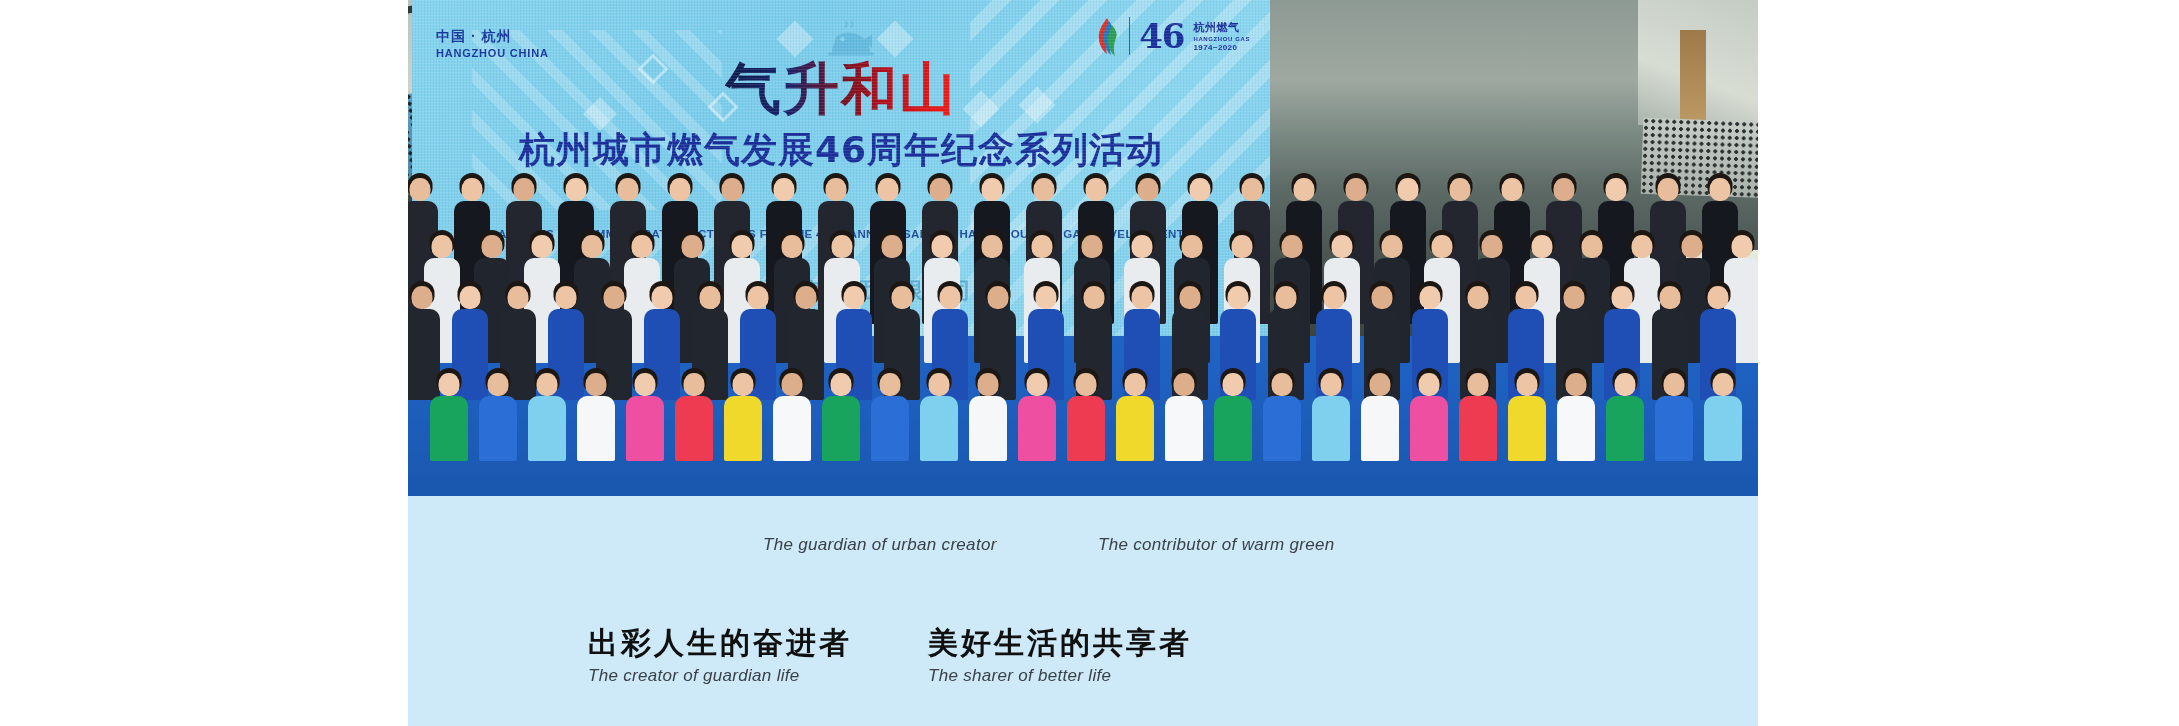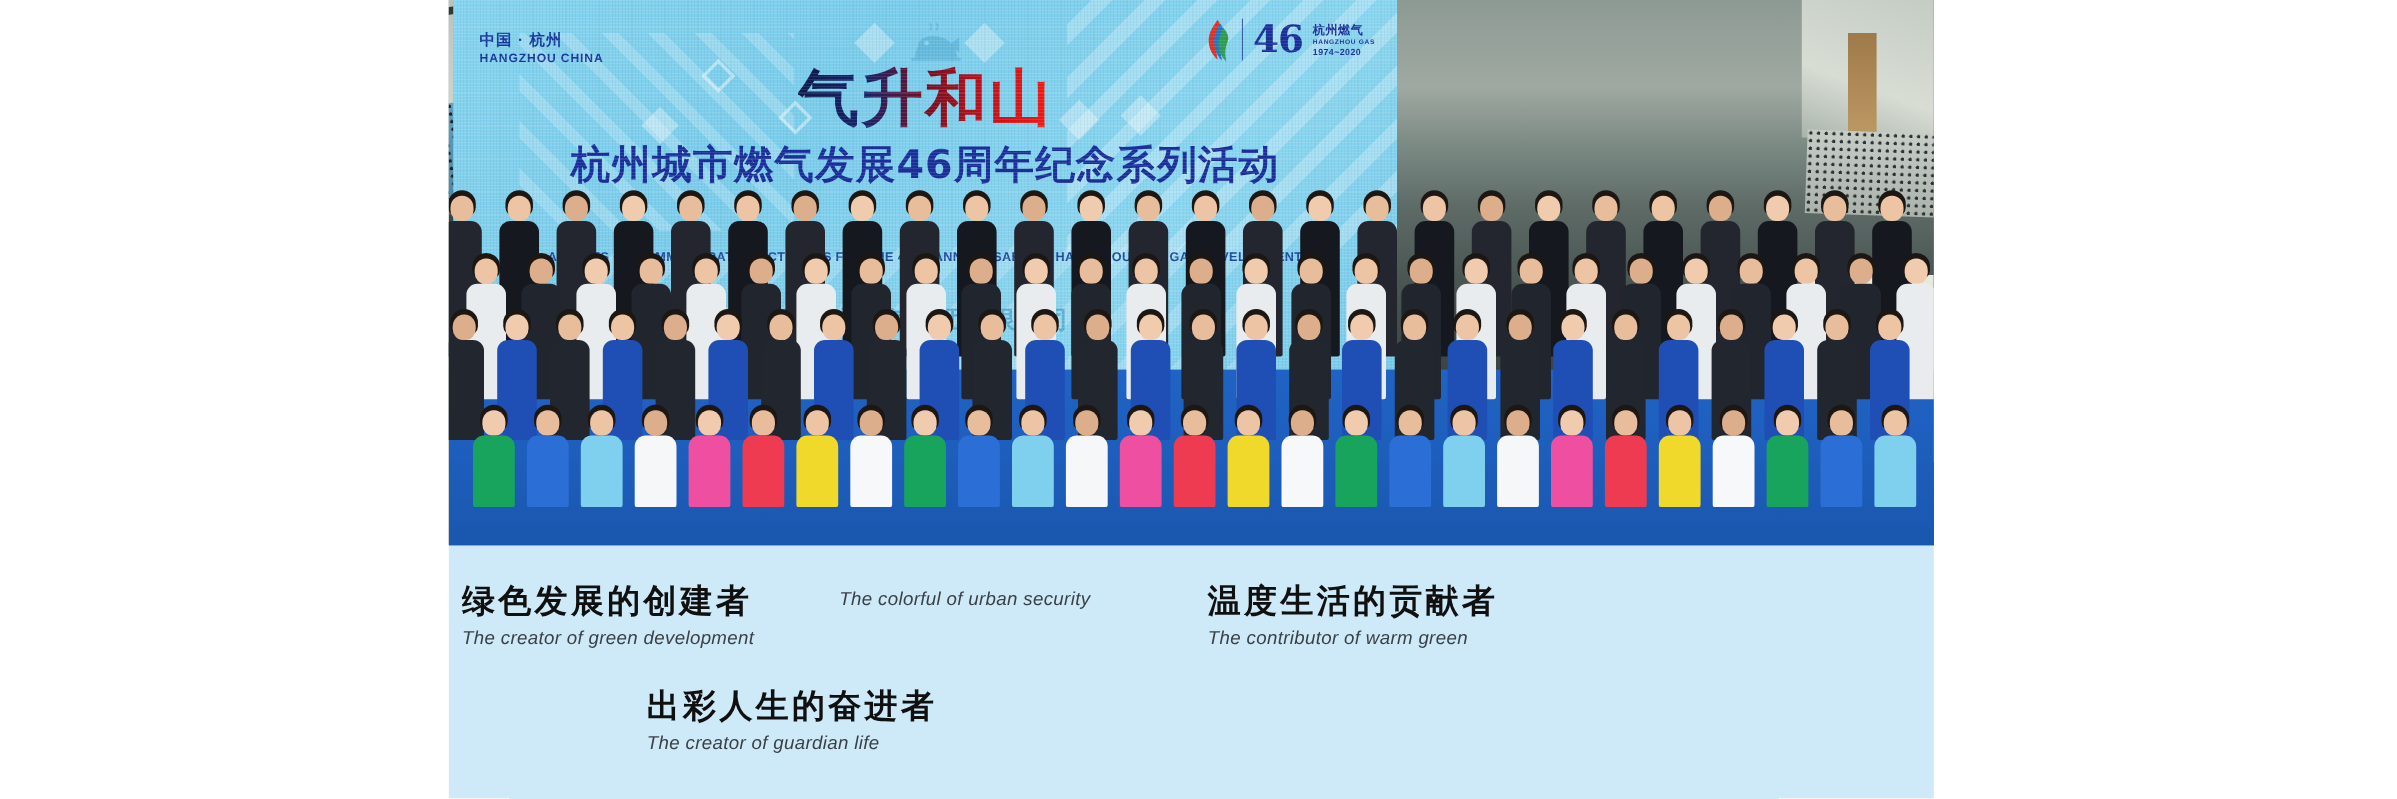--- a/index.html
+++ b/index.html
@@ -808,35 +808,34 @@
           <div class="p" style="left: 1296px; bottom: 35.4px; width: 38px; height: 92px;">
             <div class="hair" style="width: 25px; height: 24px; top: -1px;"></div>
             <div class="head" style="width: 21px; height: 23px; top: 4px; background: rgb(237, 196, 164);"></div>
             <div class="body" style="width: 38px; height: 65px; background: rgb(127, 208, 239);"></div>
           </div>
         </div>
     </div>
 
     <div class="panel">
 
-      <div class="slogan" style="left:12px; top:34px;">
-        <div class="cn">绿色发展的创建者</div>
-        <div class="en">The creator of green development</div>
+
+      <div class="slogan" style="left:355px; top:34px;">
+        <div class="en">The guardian of urban creator</div>
       </div>
 
-      <div class="slogan" style="left:355px; top:34px;">
-        <div class="en">The colorful of urban security</div>
-      </div>
-
       <div class="slogan" style="left:690px; top:34px;">
-        <div class="cn">温度生活的贡献者</div>
         <div class="en">The contributor of warm green</div>
       </div>
 
       <div class="slogan" style="left:180px; top:130px;">
         <div class="cn">出彩人生的奋进者</div>
         <div class="en">The creator of guardian life</div>
       </div>
 
+      <div class="slogan" style="left:520px; top:130px;">
+        <div class="cn">美好生活的共享者</div>
+        <div class="en">The sharer of better life</div>
+      </div>
 
     </div>
   </div>
 </div>
 
 </body></html>

